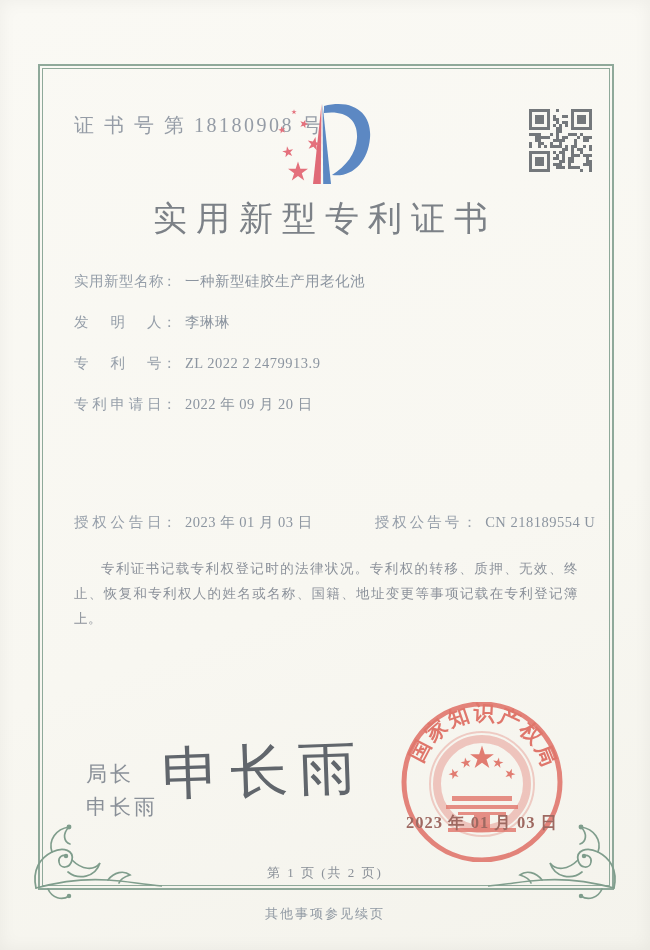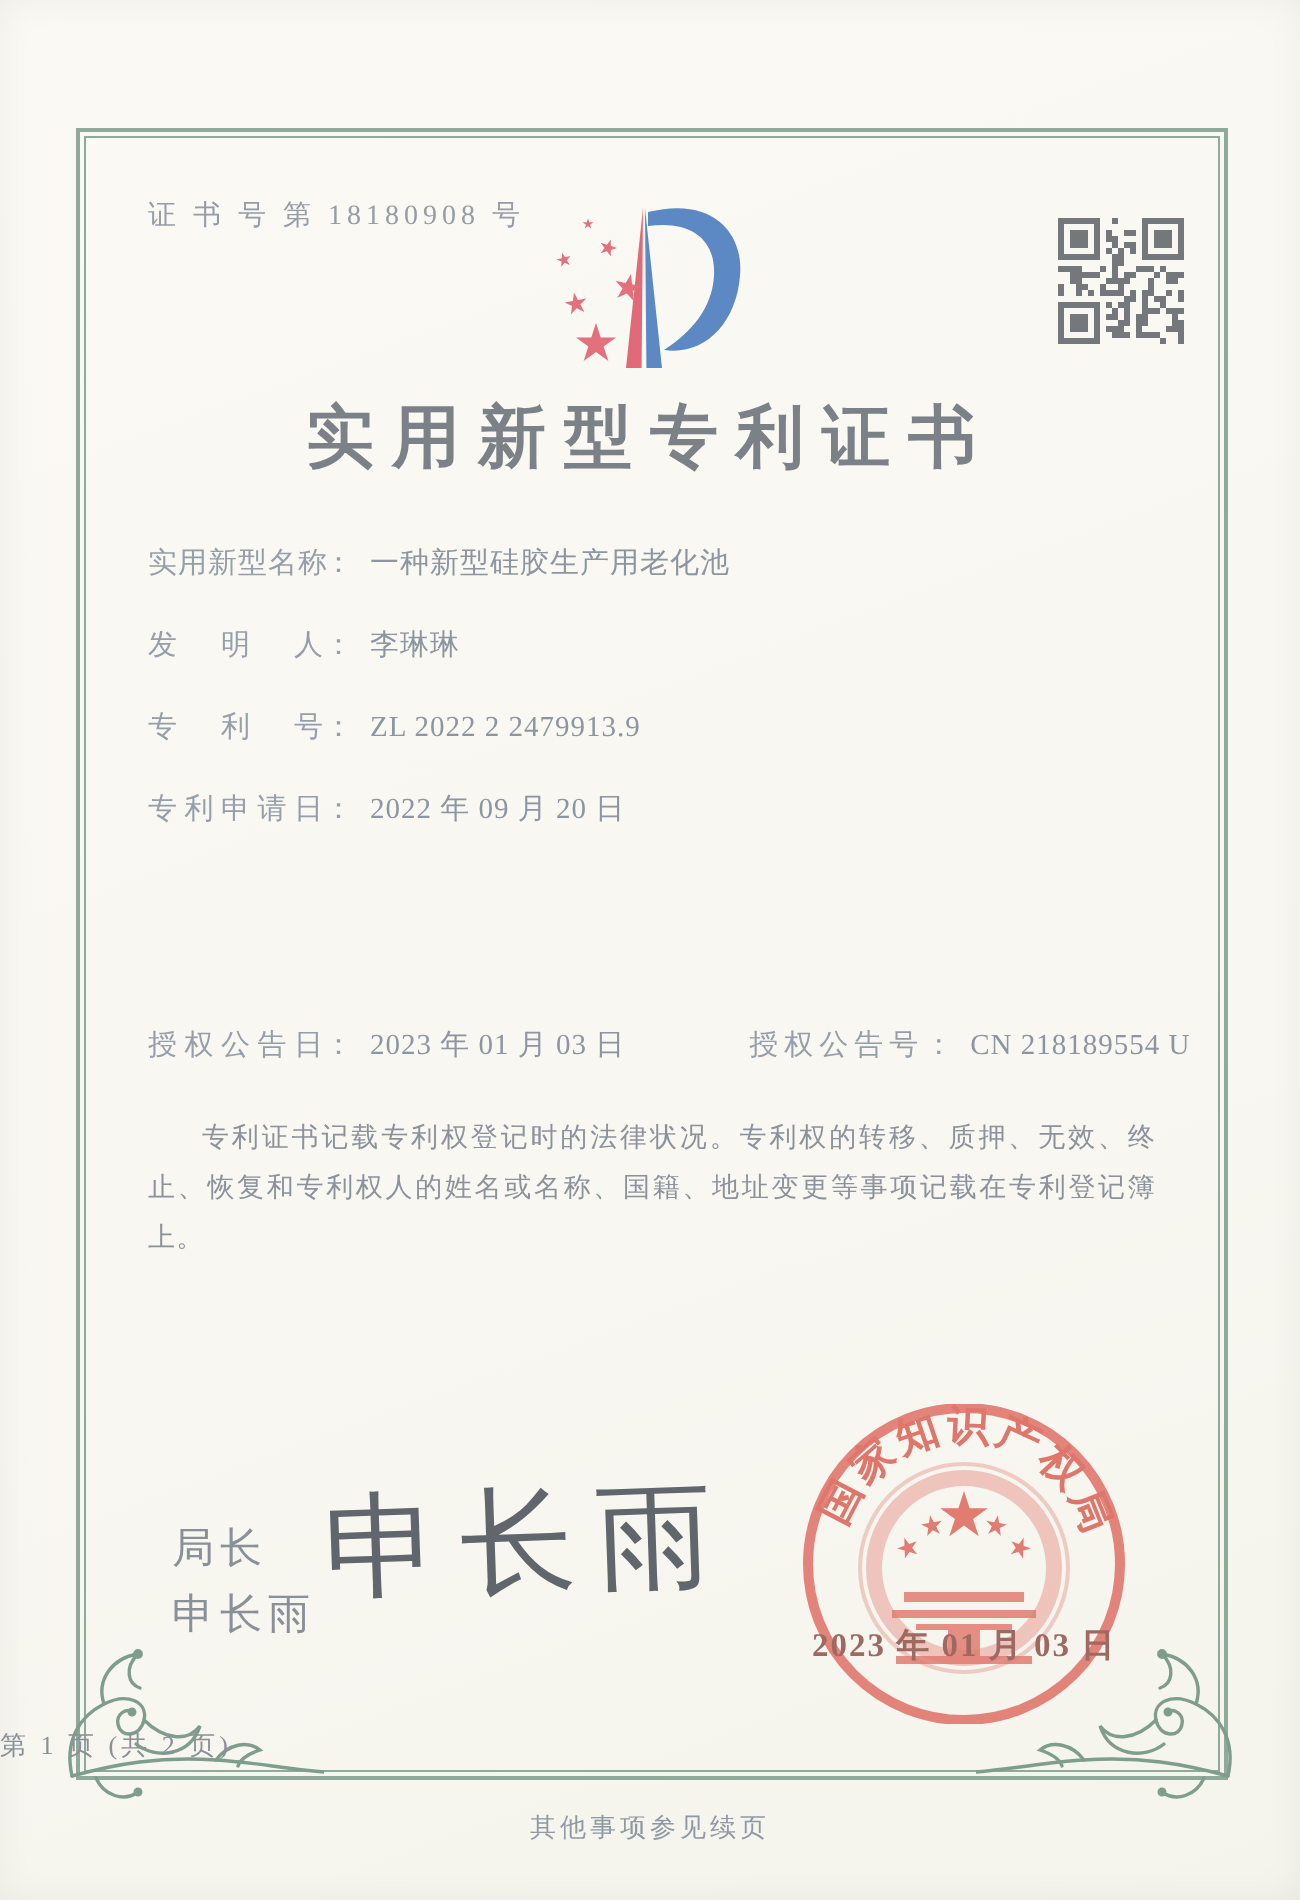--- a/index.html
+++ b/index.html
@@ -8,29 +8,29 @@
     background:linear-gradient(160deg,#faf9f4 0%,#f8f7f1 60%,#f4f3ec 100%);
     font-family:"Liberation Serif","DejaVu Serif",serif;
     overflow:hidden;
     box-shadow:inset 0 0 18px rgba(0,0,0,0.05);
   }
   
   .frame{position:absolute;left:38px;top:64px;width:572px;height:822px;
     border:2px solid #8fa99a;}
   .frame-inner{position:absolute;inset:2px;border:1px solid #8fa99a;}
   
-  .cert-no{position:absolute;left:74px;top:99px;font-size:14px;color:#959ca6;
+  .cert-no{position:absolute;left:74px;top:112px;font-size:20px;color:#959ca6;
     letter-spacing:2.5px;}
   
   .logo{position:absolute;left:272px;top:100px;width:100px;height:93px;}
   
   .qr{position:absolute;left:529px;top:109px;width:63px;height:63px;opacity:.82;}
   
   .title{position:absolute;left:0;top:196px;width:100%;text-align:center;
-    font-size:34px;color:#7c8187;letter-spacing:9px;font-weight:700;}
+    font-size:34px;color:#7c8187;letter-spacing:9px;font-weight:400;}
   
   .f-row{position:absolute;left:74px;width:520px;font-size:14.5px;color:#8e97a2;
     letter-spacing:.5px;white-space:nowrap;}
   .f-label{display:inline-block;width:88px;text-align:justify;text-align-last:justify;
     color:#949daa;color:#959ea9;vertical-align:bottom;}
   .f-colon{display:inline-block;margin-right:8px;color:#959ea9;}
   .f-value{color:#8c95a0;}
   .f-group2{margin-left:62px;}
   
   .paras{position:absolute;left:74px;top:556px;width:504px;font-size:13.5px;
@@ -38,21 +38,21 @@
   .paras p{margin:0;text-indent:2em;}
   
   .sig-block{position:absolute;left:86px;top:758px;font-size:21px;color:#8a9098;
     line-height:33px;letter-spacing:3px;}
   .autograph{position:absolute;left:162px;top:733px;width:190px;
     font-size:58px;color:#61666c;letter-spacing:10px;transform:rotate(-2deg);
     font-weight:400;white-space:nowrap;}
   
   .seal{position:absolute;left:386px;top:702px;width:192px;height:160px;}
   
-  .page-info{position:absolute;left:0;top:864px;width:100%;
+  .page-info{position:absolute;left:0;top:864px;width:100%;text-align:center;
     font-size:13px;color:#8a9098;letter-spacing:2px;}
   .note{position:absolute;left:0;top:905px;width:100%;text-align:center;
     font-size:13px;color:#9099a3;letter-spacing:2px;}
   
   .flourish{position:absolute;width:140px;height:85px;top:820px;}
   .flourish.left{left:22px;}
   .flourish.right{right:22px;transform:scaleX(-1);}
   svg{display:block;}
 </style>
 </head>

